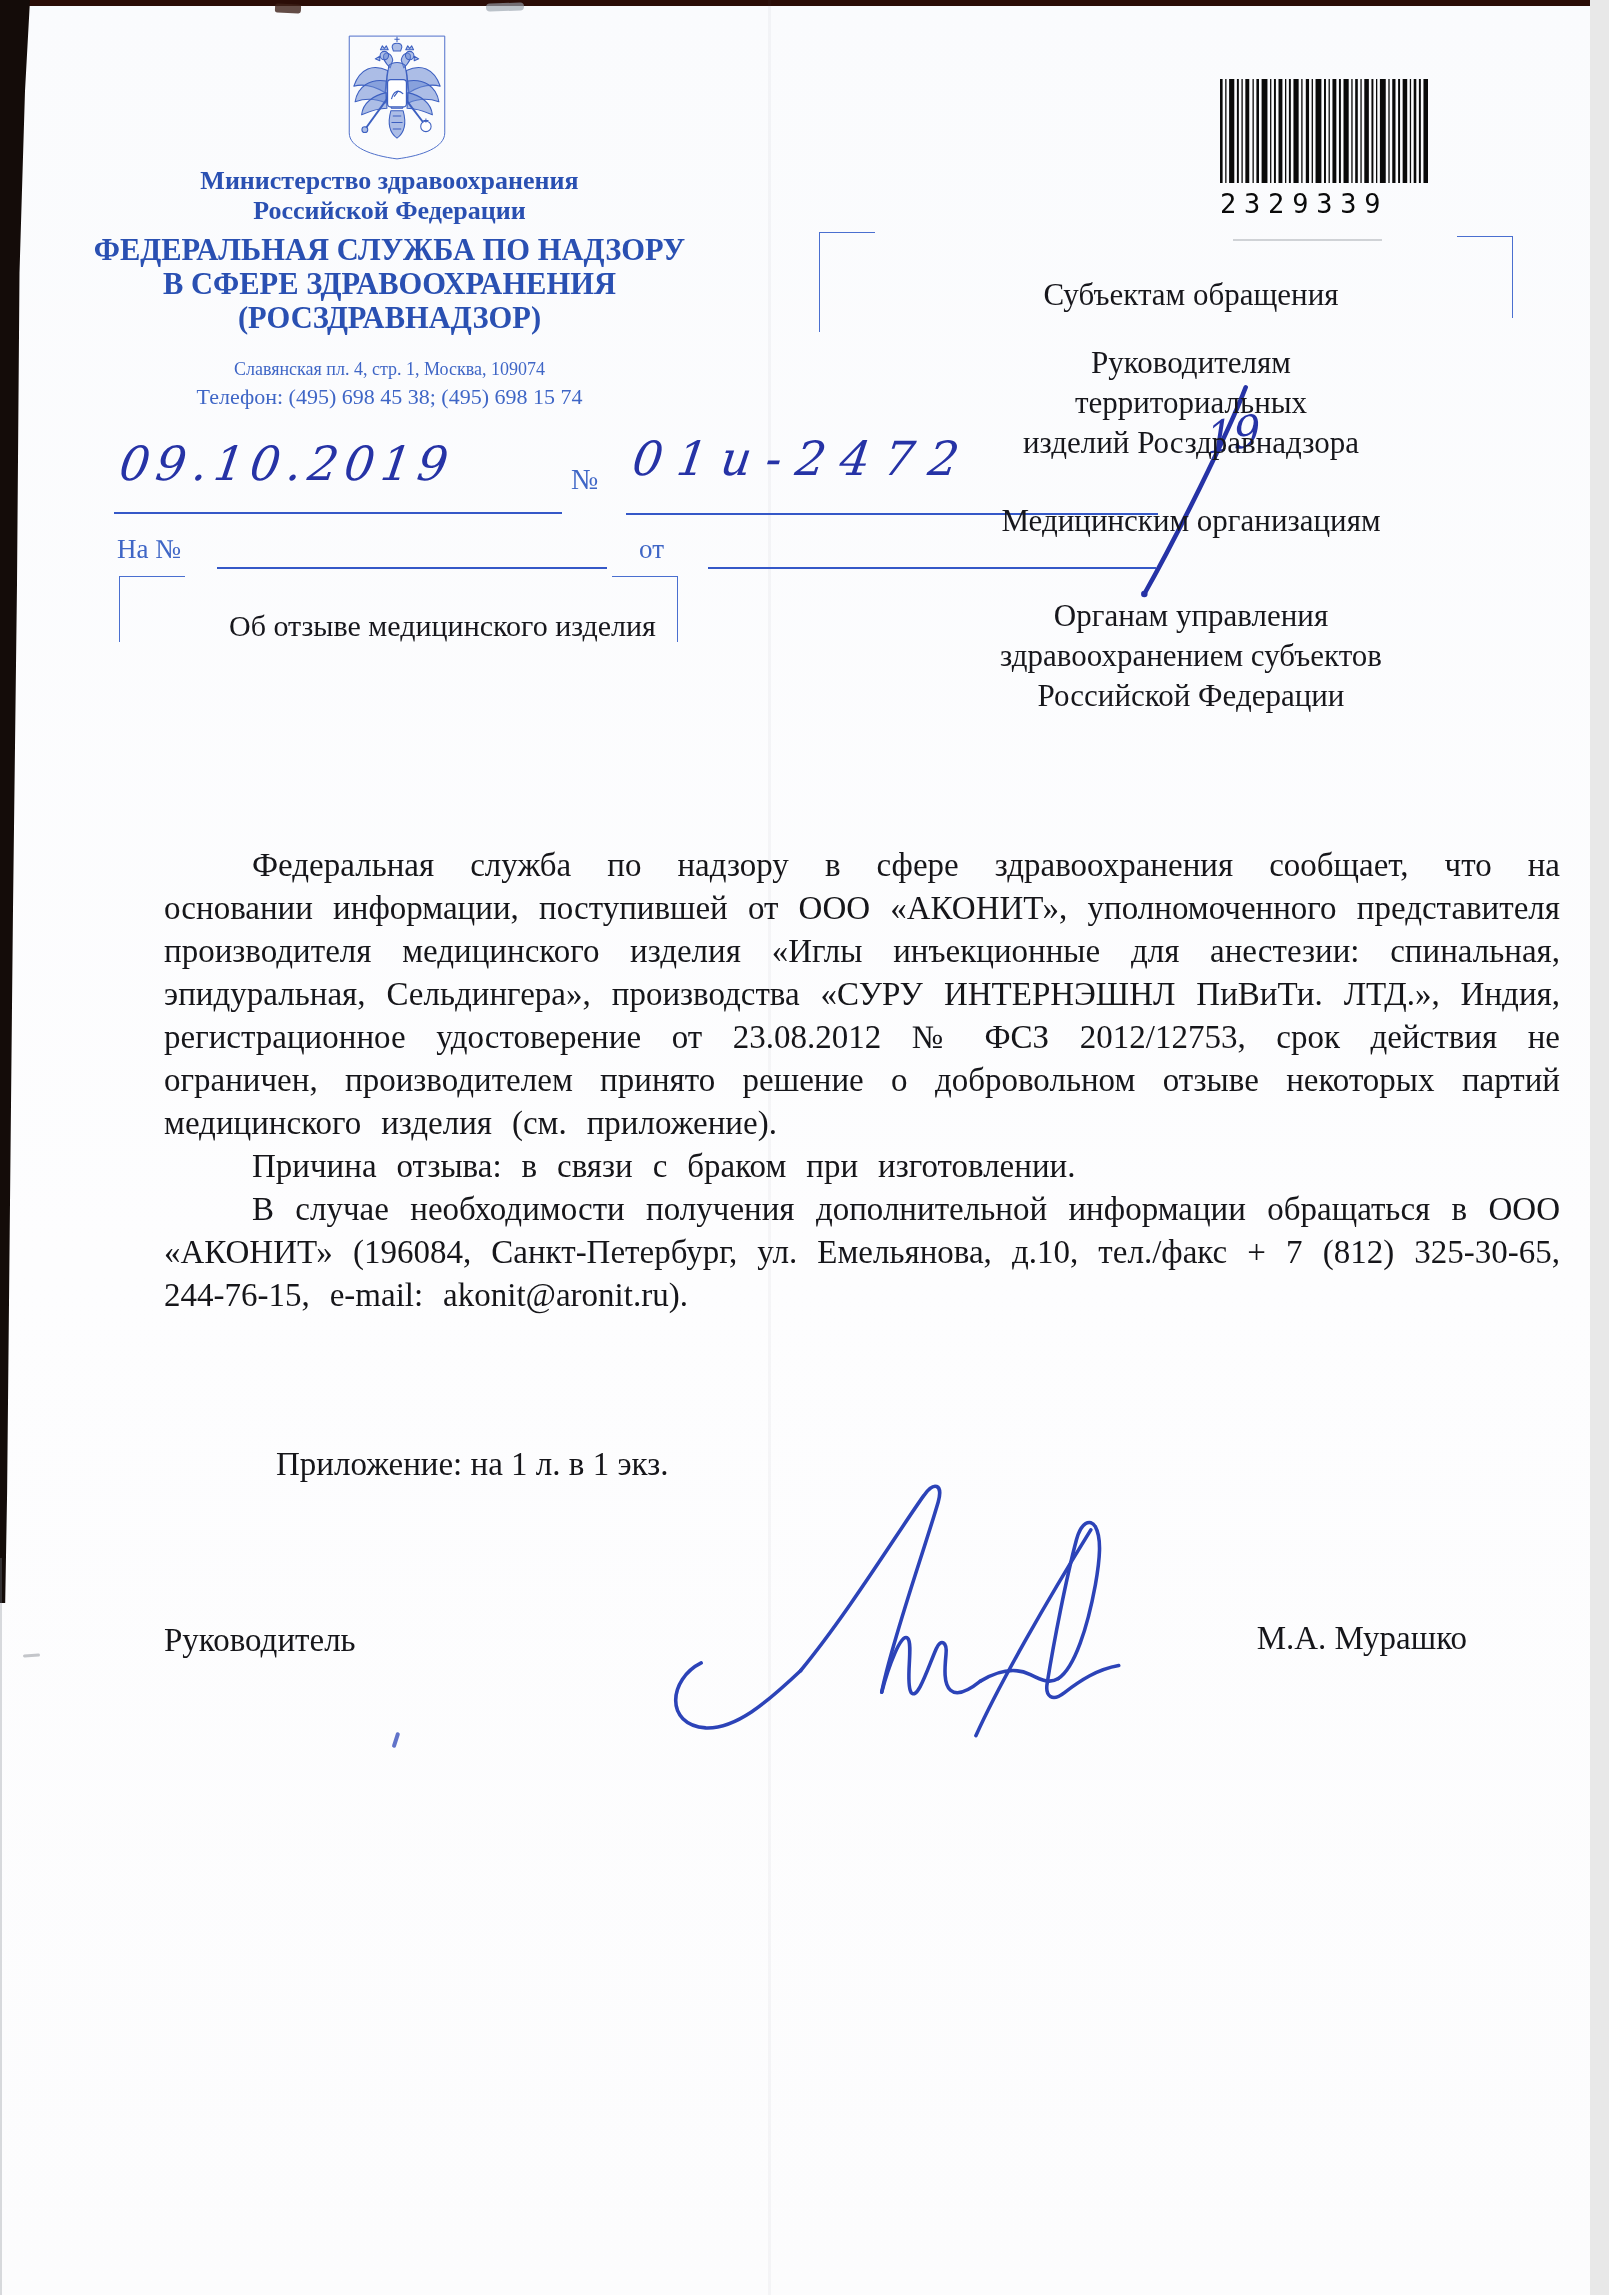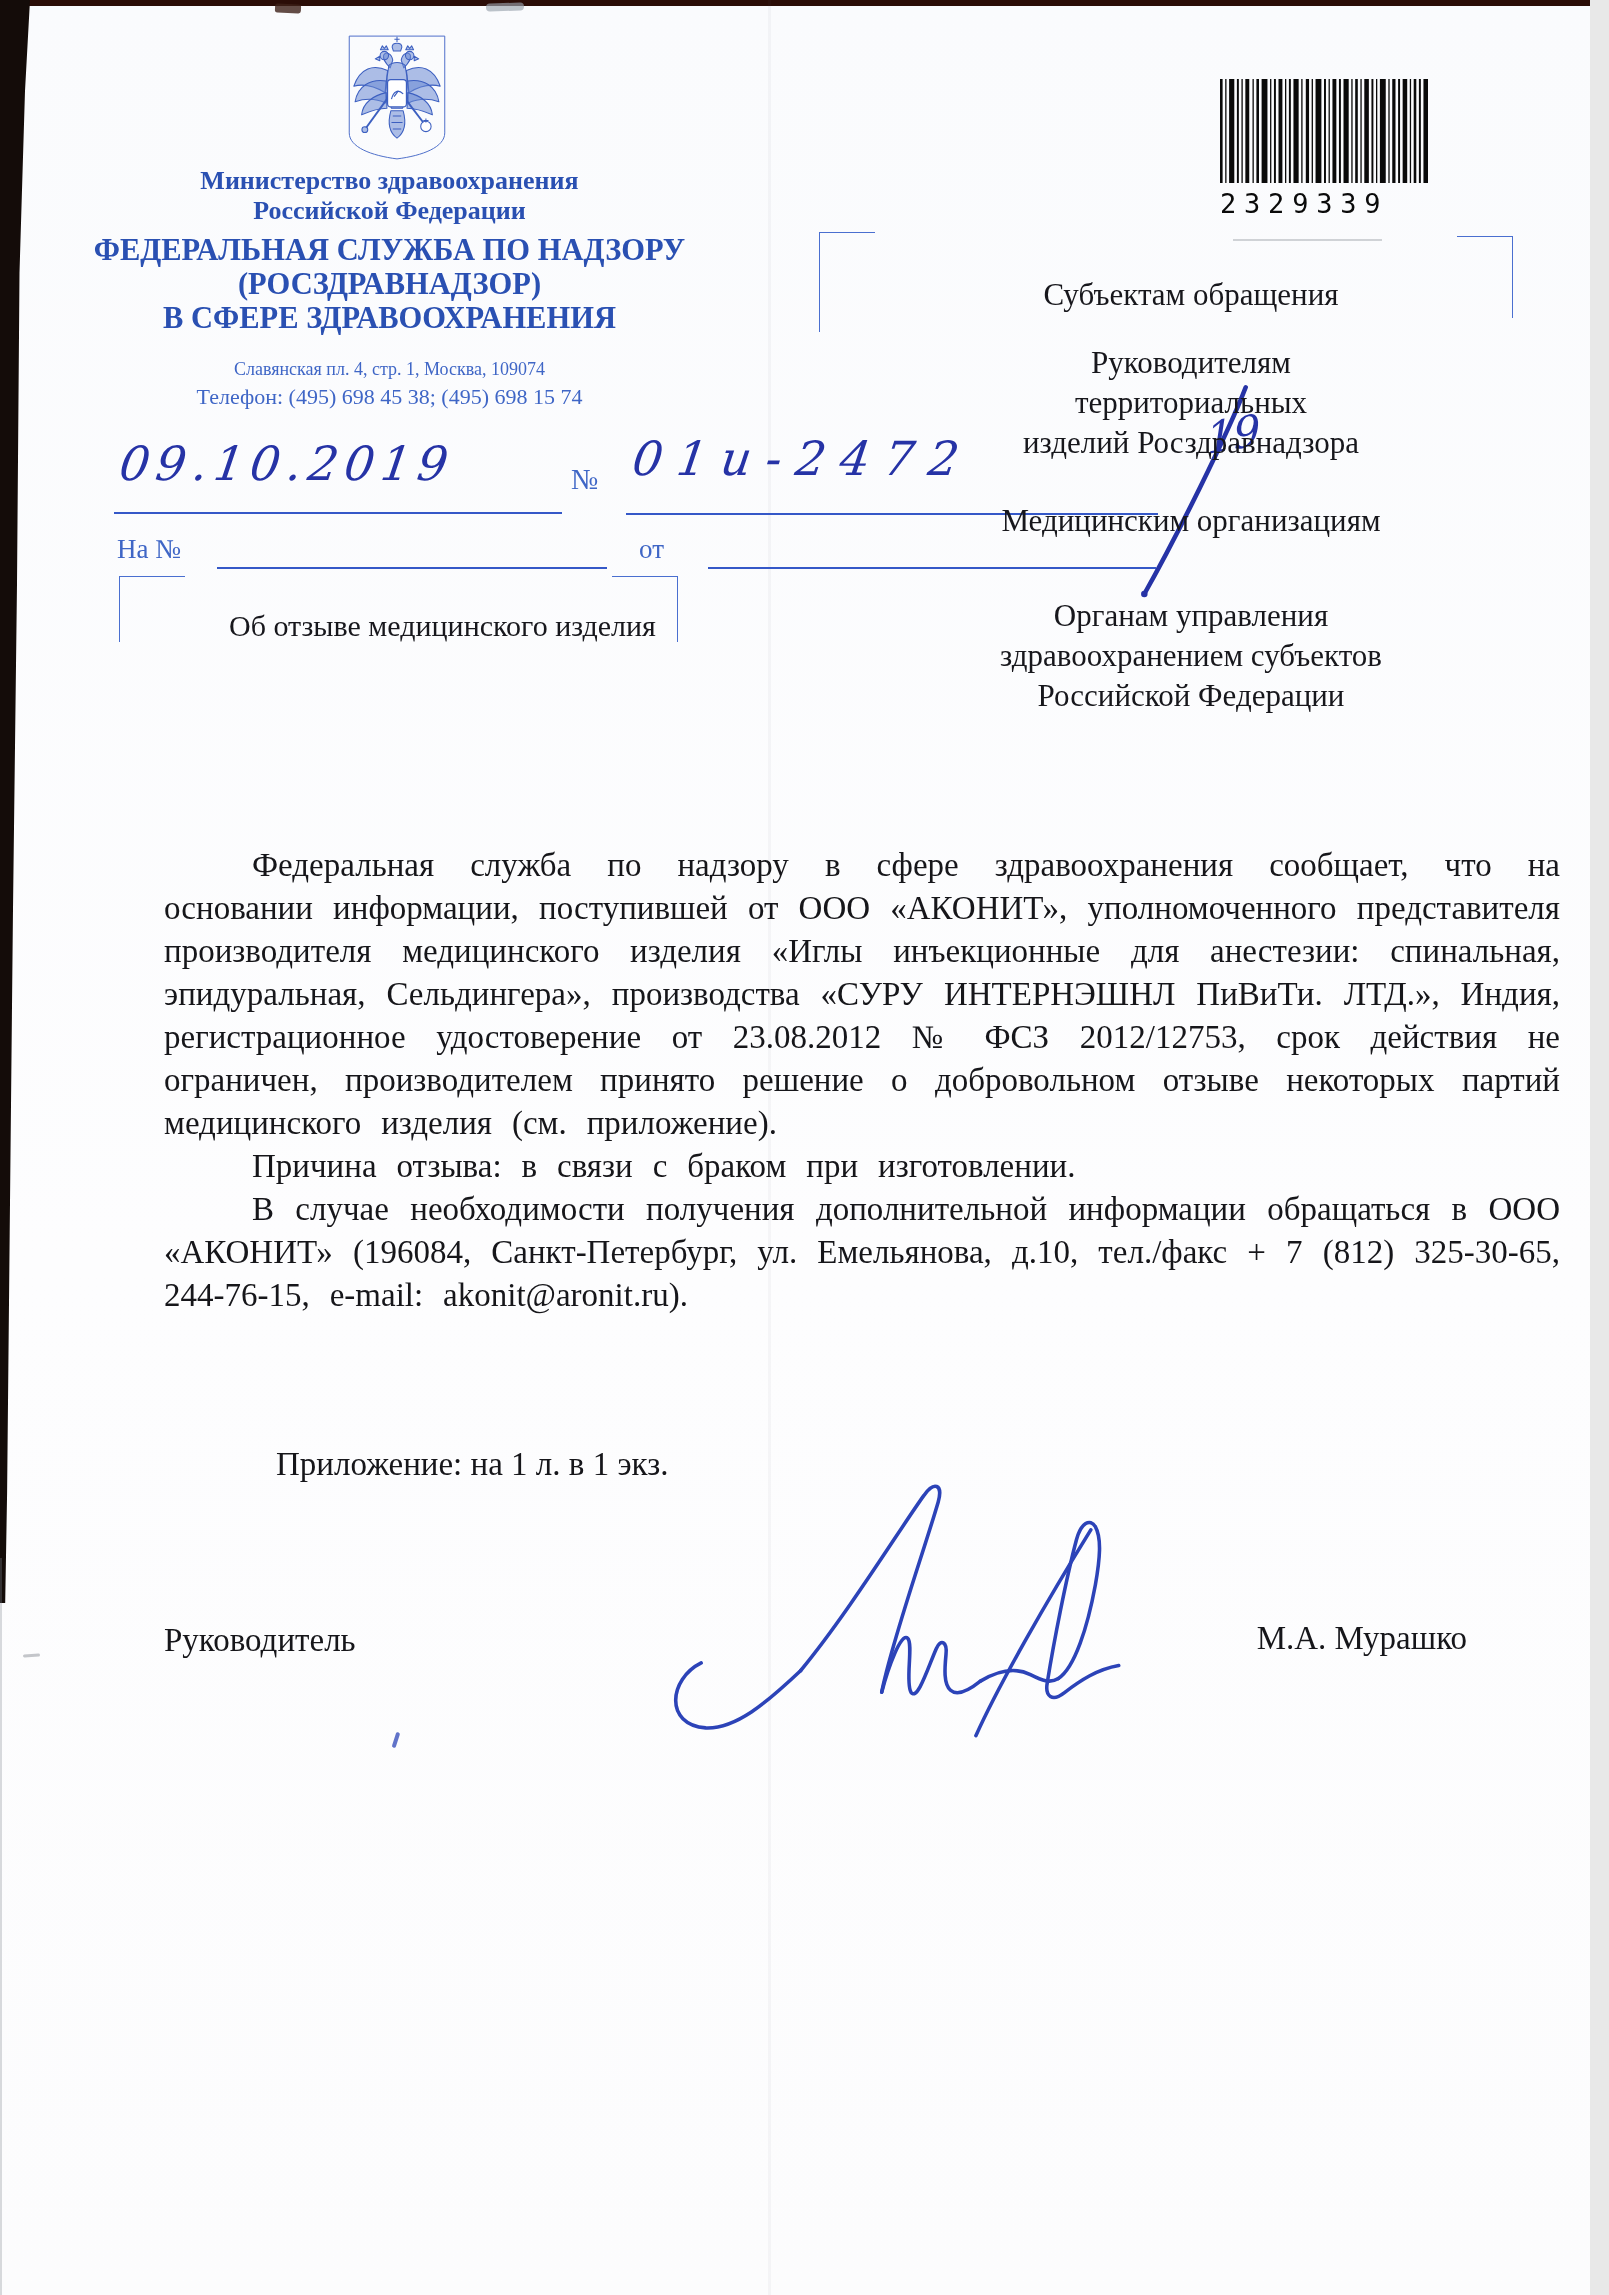--- a/index.html
+++ b/index.html
@@ -129,22 +129,22 @@
     </g>
 
     <rect x="64" y="70" width="29" height="42" rx="5" fill="#fff" stroke="#3c5fc0" stroke-width="1.8"></rect>
     <path d="M70,100 C73,88 80,84 88,92 M74,96 l6,-8" fill="none" stroke="#3c5fc0" stroke-width="1.8"></path>
   </svg>
 
   <div class="letterhead">
     <div class="ministry">Министерство здравоохранения</div>
     <div class="ministry">Российской Федерации</div>
     <div class="service">ФЕДЕРАЛЬНАЯ СЛУЖБА ПО НАДЗОРУ</div>
+    <div class="service" style="margin-top:0;">В СФЕРЕ ЗДРАВООХРАНЕНИЯ</div>
     <div class="service" style="margin-top:0;">(РОСЗДРАВНАДЗОР)</div>
-    <div class="service" style="margin-top:0;">В СФЕРЕ ЗДРАВООХРАНЕНИЯ</div>
     <div class="addr">Славянская пл. 4, стр. 1, Москва, 109074</div>
     <div class="phone">Телефон: (495) 698 45 38; (495) 698 15 74</div>
   </div>
 
   <div class="barcode">
     <svg width="208" height="104" viewBox="0 0 320 160">
       <g fill="#0a0a0a">
         <rect x="0" width="4" height="160"></rect>
           <rect x="8" width="2" height="160"></rect>
           <rect x="14" width="8" height="160"></rect>

